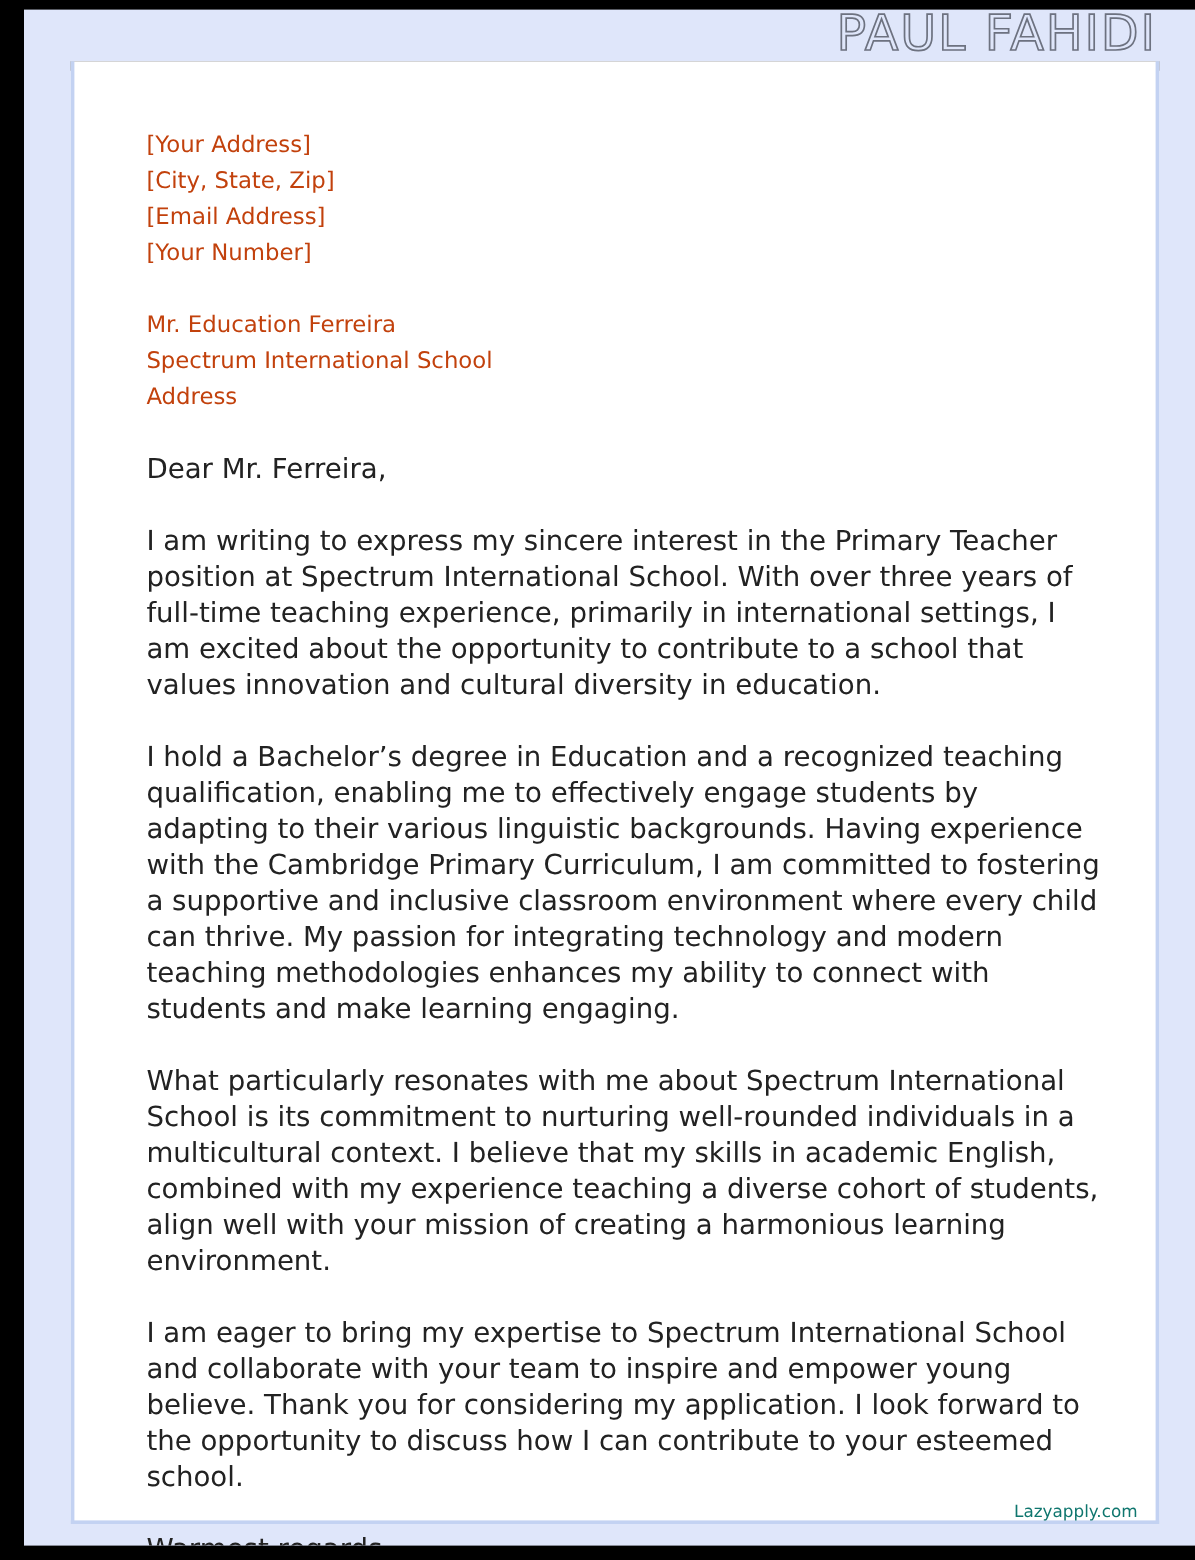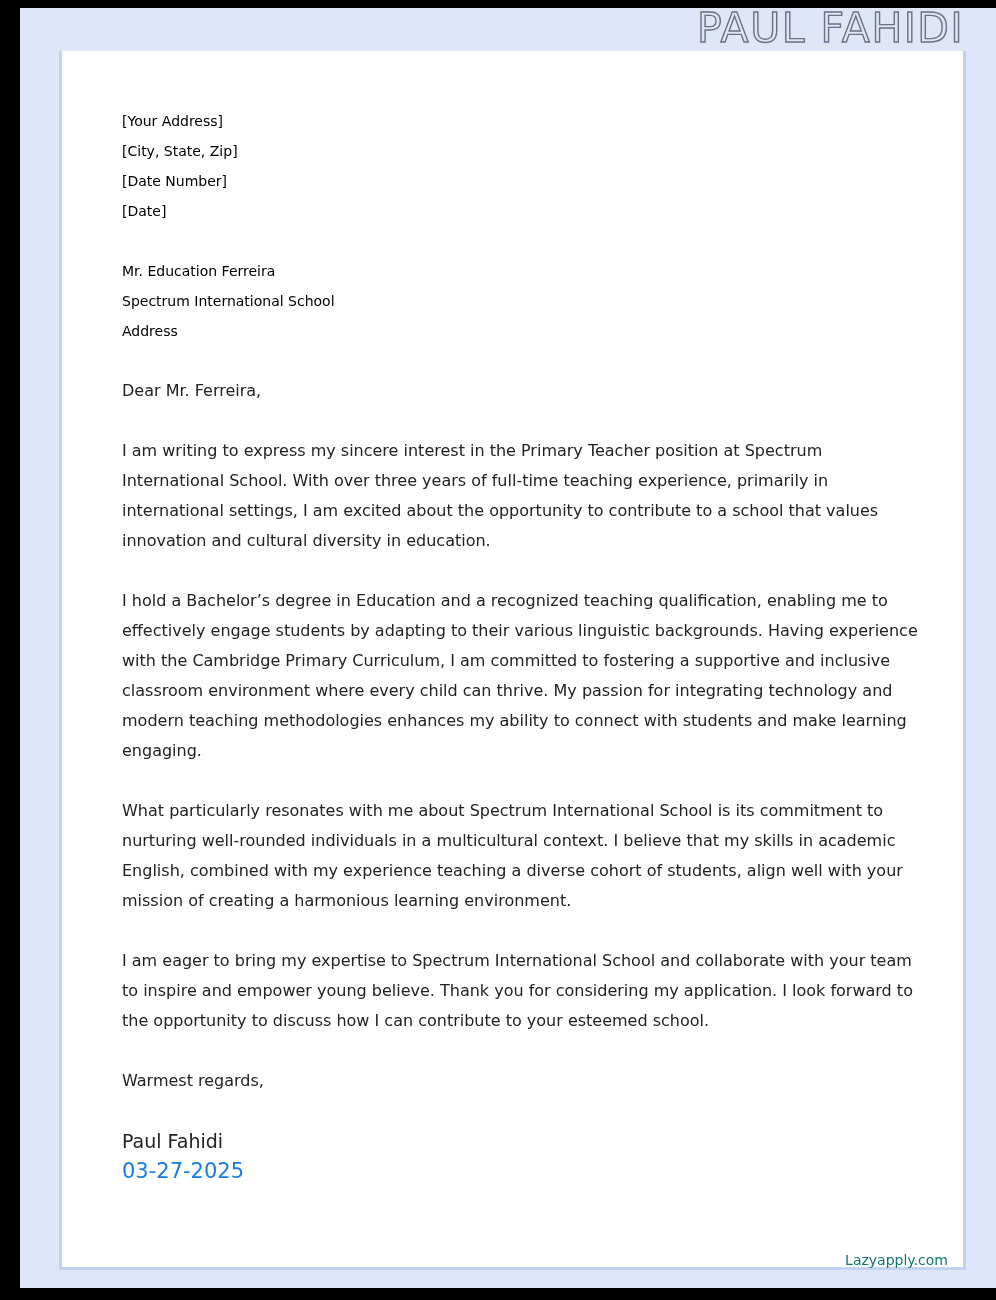--- a/index.html
+++ b/index.html
@@ -75,27 +75,27 @@
     position: absolute;
     left: 60px;
     top: 55px;
     width: 800px;
   }
 
   .block {
     margin: 0 0 30px 0;
   }
   .line {
-    font-size: 14px;
+    font-size: 19px;
     line-height: 30px;
-    color: #000000;
+    color: #c2410c;
     white-space: pre-wrap;
   }
   .para {
-    font-size: 16px;
+    font-size: 23px;
     line-height: 30px;
     color: #222222;
     margin: 0 0 30px 0;
     text-align: left;
   }
   .para:last-child { margin-bottom: 0; }
 
   #sign-off { margin-top: 0; }
   #signature-name {
     font-size: 19px;
@@ -131,22 +131,22 @@
 
   <div id="sheet-top-rule"></div>
 
   <div id="sheet">
 
     <div id="letter-body">
 
       <div class="block">
         <div class="line">[Your Address]</div>
         <div class="line">[City, State, Zip]</div>
-        <div class="line">[Date Number]</div>
-        <div class="line">[Date]</div>
+        <div class="line">[Email Address]</div>
+        <div class="line">[Your Number]</div>
       </div>
 
       <div class="block">
         <div class="line">Mr. Education Ferreira</div>
         <div class="line">Spectrum International School</div>
         <div class="line">Address</div>
       </div>
 
       <p class="para">Dear Mr. Ferreira,</p>
 

